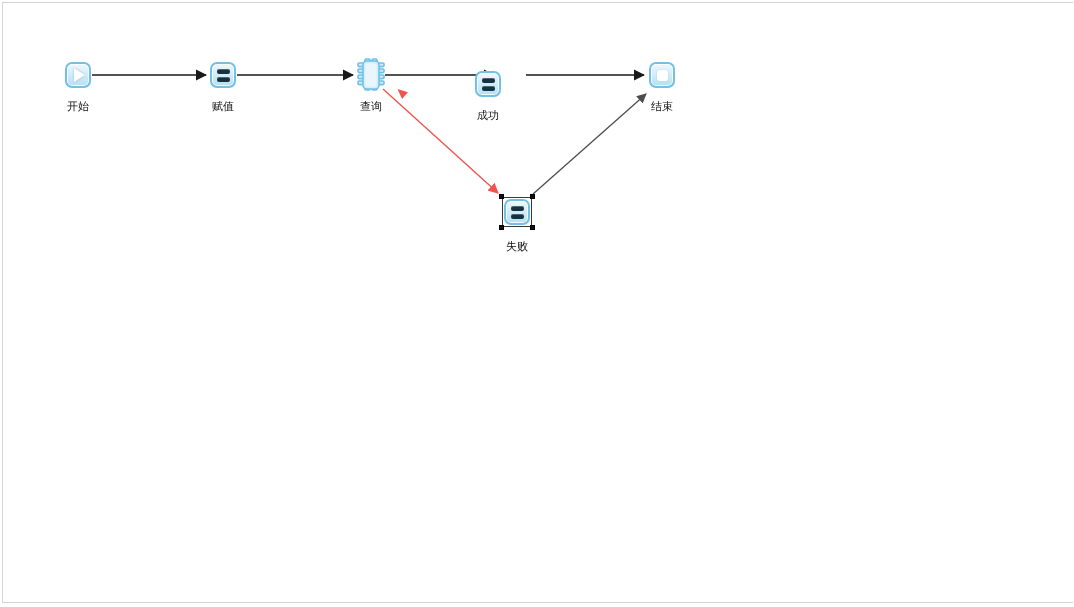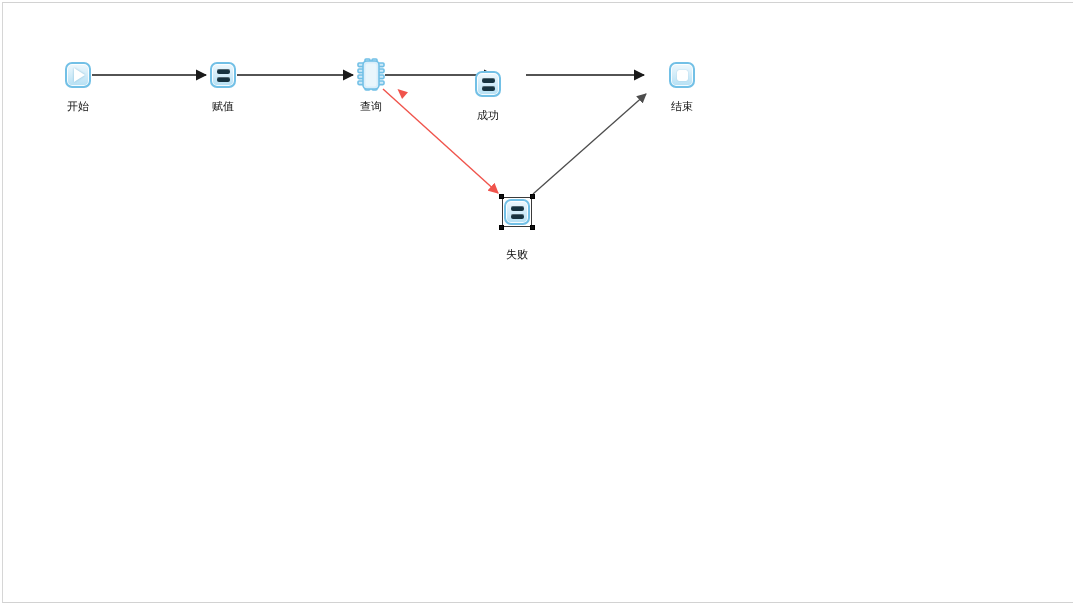--- a/index.html
+++ b/index.html
@@ -198,35 +198,35 @@
   <div class="node" style="left:472px; top:59px;margin-top:9px;">
     <div class="node-icon">
       <div class="bars">
           <div class="bar"></div>
           <div class="bar"></div>
         </div>
     </div>
     <div class="node-label">成功</div>
   </div>
 
-  <div class="node" style="left:666px; top:59px;">
+  <div class="node" style="left:646px; top:59px;">
     <div class="node-icon">
       <div class="stop-sq"></div>
     </div>
     <div class="node-label">结束</div>
   </div>
 
   <div class="node" style="left:501px; top:196px;">
     <div class="sel-outline"></div>
     <div class="node-icon">
       <div class="bars">
           <div class="bar"></div>
           <div class="bar"></div>
         </div>
     </div>
     <div class="handle tl"></div>
     <div class="handle tr"></div>
     <div class="handle bl"></div>
     <div class="handle br"></div>
-    <div class="node-label" style="top:48px;text-align:center;">失败</div>
+    <div class="node-label" style="top:40px;text-align:center;">失败</div>
   </div>
 
 </div>
 
 </body></html>

